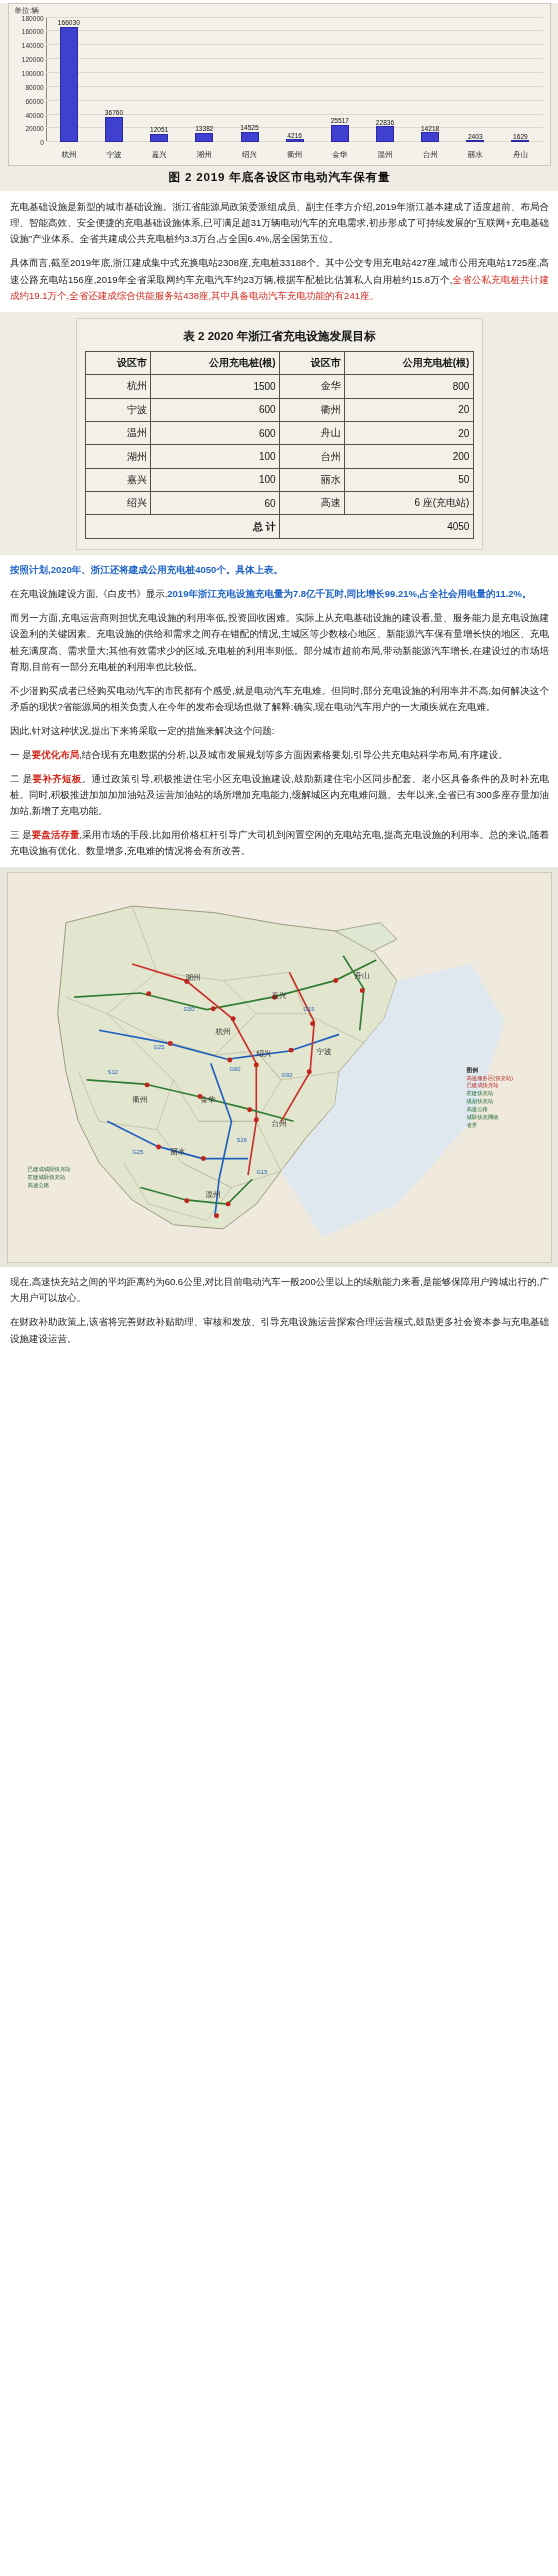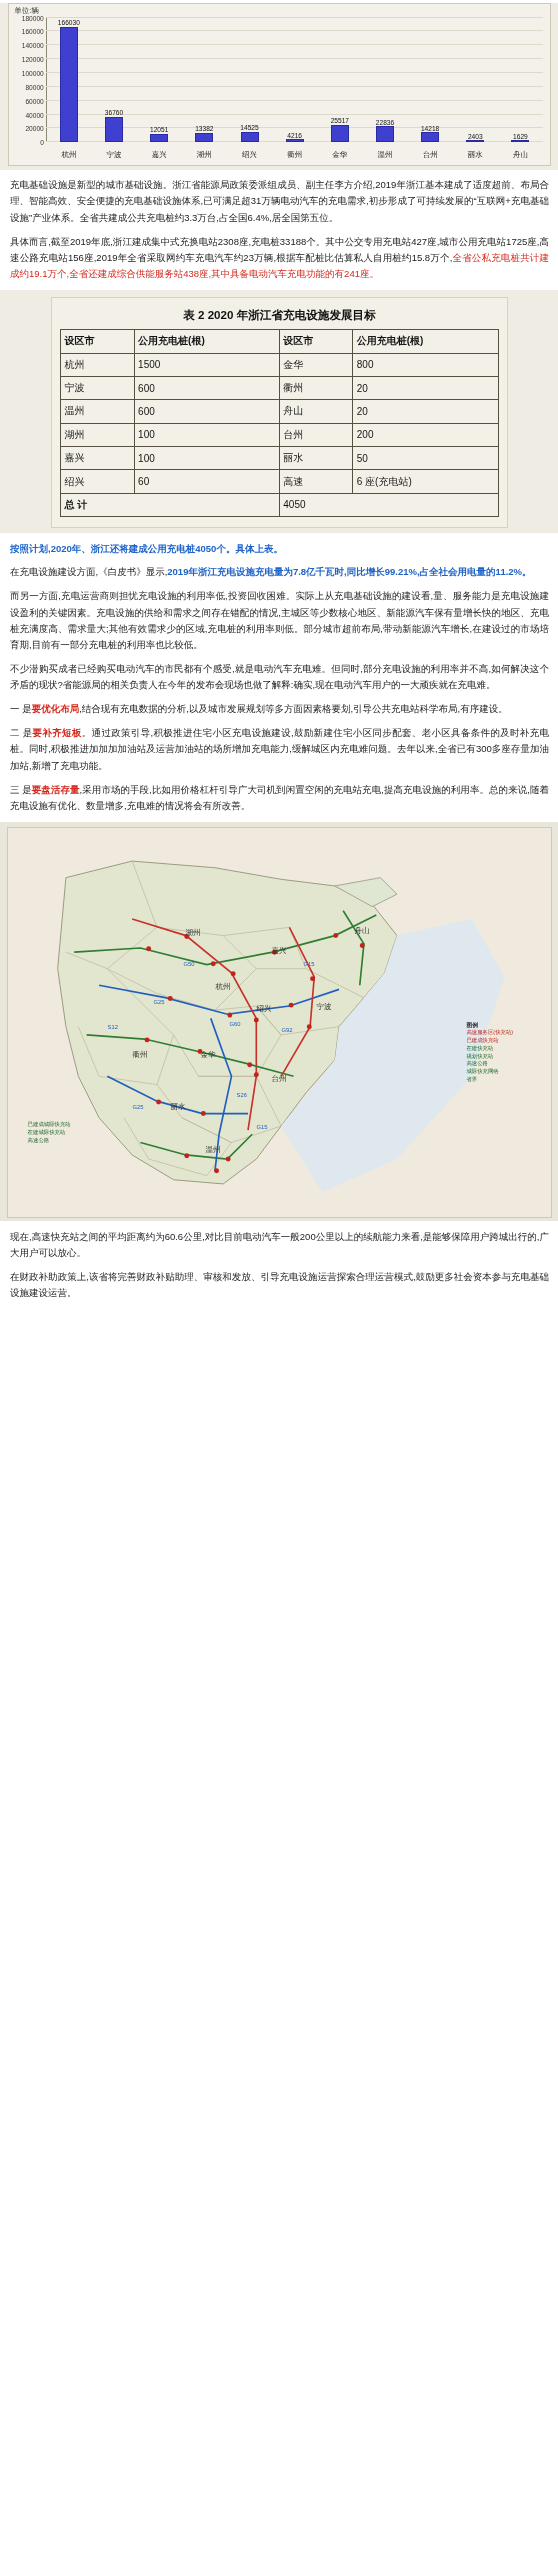--- a/index.html
+++ b/index.html
@@ -136,42 +136,42 @@
   .blue-para { color: #1e63c8; font-weight: bold; }
 
   
   .table-wrap {
     width: 559px;
     background: #efece3;
     padding: 6.6px 0 5px 0;
     box-sizing: border-box;
   }
   .table-inner {
-    margin: 0 51px;
+    margin: 0 76px;
     background: #f2f0e7;
     border: 0.8px solid #d6d1c2;
     padding: 6.6px 8.3px 10px 8.3px;
   }
   .table-title {
     text-align: center;
     font-size: 11.6px;
     font-weight: bold;
     color: #111;
     padding: 3.3px 0 6.6px 0;
   }
   table.t2 {
     width: 100%;
     border-collapse: collapse;
     font-size: 10px;
     color: #151515;
   }
   table.t2 td, table.t2 th {
     border: 0.8px solid #555042;
     padding: 4.2px 3.3px;
-    text-align: left;
+    text-align: right;
     font-weight: normal;
   }
   table.t2 thead td {
     font-weight: bold;
     font-size: 10px;
   }
   .t2 .total-label { font-weight: bold; }
   .t2 .total-val { font-weight: normal; }
 
   
@@ -321,20 +321,21 @@
           <div class="xlabel">湖州</div>
           <div class="xlabel">绍兴</div>
           <div class="xlabel">衢州</div>
           <div class="xlabel">金华</div>
           <div class="xlabel">温州</div>
           <div class="xlabel">台州</div>
           <div class="xlabel">丽水</div>
           <div class="xlabel">舟山</div>
         </div>
     </div>
+    <div class="fig-caption">图 2    2019 年底各设区市电动汽车保有量</div>
   </div>
 
   <div class="body-text">
     <p>充电基础设施是新型的城市基础设施。浙江省能源局政策委派组成员、副主任李方介绍,2019年浙江基本建成了适度超前、布局合理、智能高效、安全便捷的充电基础设施体系,已可满足超31万辆电动汽车的充电需求,初步形成了可持续发展的“互联网+充电基础设施”产业体系。全省共建成公共充电桩约3.3万台,占全国6.4%,居全国第五位。</p>
     <p>
       <span>具体而言,截至2019年底,浙江建成集中式充换电站2308座,充电桩33188个。其中公交专用充电站427座,城市公用充电站1725座,高速公路充电站156座,2019年全省采取网约车充电汽车约23万辆,根据车配桩比估算私人自用桩约15.8万个,</span><span class="hl-red">全省公私充电桩共计建成约19.1万个,全省还建成综合供能服务站438座,其中具备电动汽车充电功能的有241座。</span>
     </p>
   </div>
 
   <div class="table-wrap">
@@ -397,20 +398,21 @@
     </div>
   </div>
 
   <div class="body-text">
     <p class="blue-para">按照计划,2020年、浙江还将建成公用充电桩4050个。具体上表。</p>
     <p>
       <span>在充电设施建设方面,《白皮书》显示,</span><span class="hl-blue">2019年浙江充电设施充电量为7.8亿千瓦时,同比增长99.21%,占全社会用电量的11.2%。</span>
     </p>
     <p>而另一方面,充电运营商则担忧充电设施的利用率低,投资回收困难。实际上从充电基础设施的建设看,量、服务能力是充电设施建设盈利的关键因素。充电设施的供给和需求之间存在错配的情况,主城区等少数核心地区、新能源汽车保有量增长快的地区、充电桩充满度高、需求量大;其他有效需求少的区域,充电桩的利用率则低。部分城市超前布局,带动新能源汽车增长,在建设过的市场培育期,目前有一部分充电桩的利用率也比较低。</p>
     <p>不少潜购买成者已经购买电动汽车的市民都有个感受,就是电动汽车充电难。但同时,部分充电设施的利用率并不高,如何解决这个矛盾的现状?省能源局的相关负责人在今年的发布会现场也做了解释:确实,现在电动汽车用户的一大顽疾就在充电难。</p>
+    <p>因此,针对这种状况,提出下来将采取一定的措施来解决这个问题:</p>
     <p>
       <span>一 是</span><span class="hl-red bold">要优化布局</span><span>,结合现有充电数据的分析,以及城市发展规划等多方面因素格要划,引导公共充电站科学布局,有序建设。</span>
     </p>
     <p>
       <span>二 是</span><span class="hl-red bold">要补齐短板</span><span>。通过政策引导,积极推进住宅小区充电设施建设,鼓励新建住宅小区同步配套、老小区具备条件的及时补充电桩。同时,积极推进加加加加油站及运营加油站的场所增加充电能力,缓解城区内充电难问题。去年以来,全省已有300多座存量加油加站,新增了充电功能。</span>
     </p>
     <p>
       <span>三 是</span><span class="hl-red bold">要盘活存量</span><span>,采用市场的手段,比如用价格杠杆引导广大司机到闲置空闲的充电站充电,提高充电设施的利用率。总的来说,随着充电设施有优化、数量增多,充电难的情况将会有所改善。</span>
     </p>
   </div>

